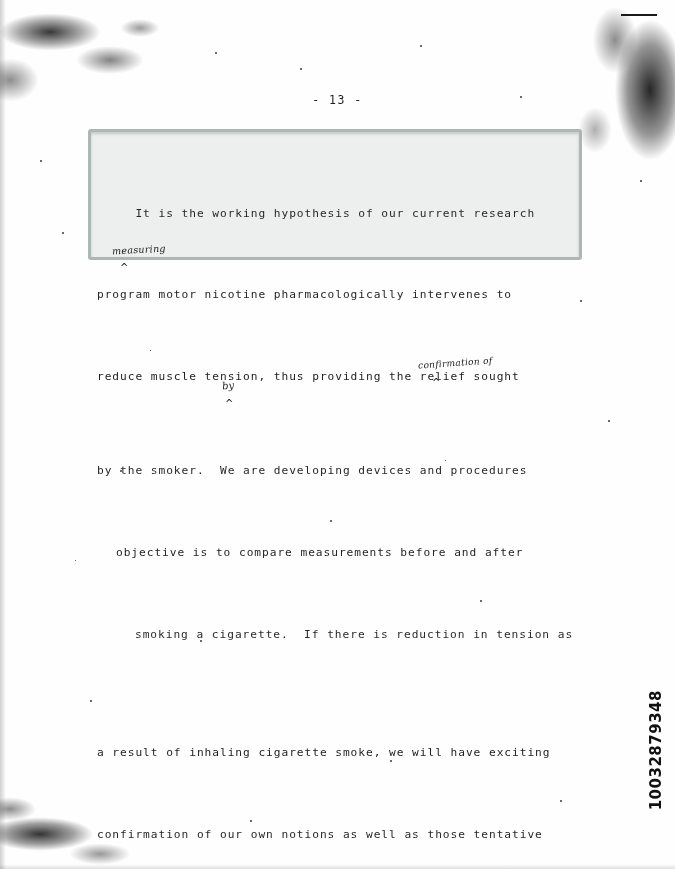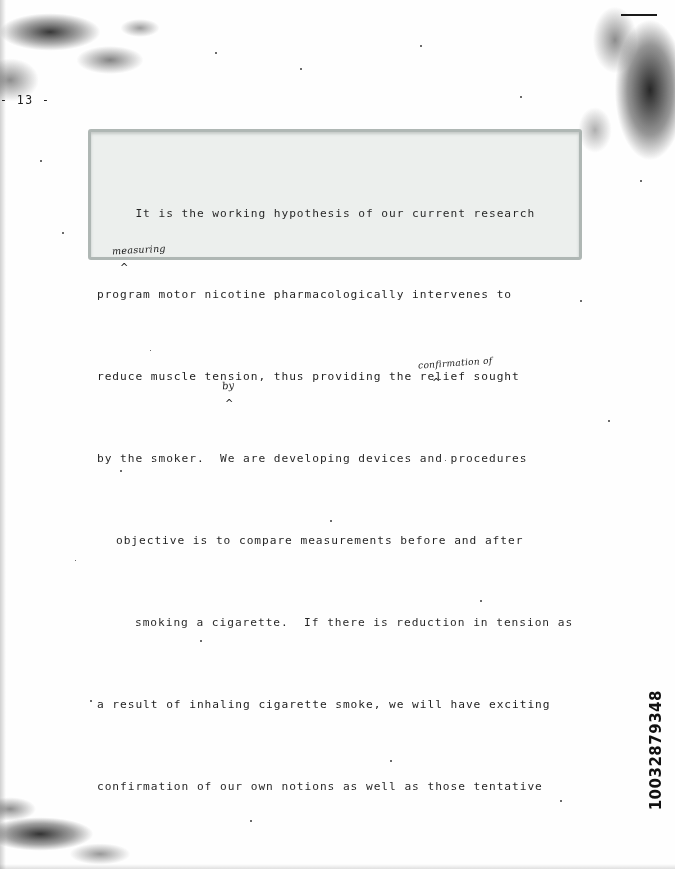--- a/index.html
+++ b/index.html
@@ -68,21 +68,21 @@
   }
 
   
   .speck { position: absolute; background: #3a3a3a; border-radius: 50%; }
 
   
   .page-number {
     position: absolute;
     top: 93px;
     left: 0; right: 0;
-    text-align: left;
+    text-align: center;
     font-size: 11.5px;
     letter-spacing: 1.5px;
     color: #1e1e1e;
     font-family: "DejaVu Sans Mono", monospace;
   }
 
   .body-text {
     position: absolute;
     left: 97px;
     top: 145px;
@@ -93,25 +93,25 @@
     color: #151515;
     font-family: "DejaVu Sans Mono", monospace;
     white-space: pre;
   }
   .body-text .ln { display: block; }
 
   
   .l1 { opacity: 0.93; }
   .l2 { opacity: 0.95; }
   .l3 { opacity: 0.96; }
-  .l4 { opacity: 0.94; }
+  .l4 { opacity: 0.94; margin-top: 12px; }
   .l5 { opacity: 0.92; }
   .l6 { opacity: 0.95; margin-left: 19px; }
   .l7 { opacity: 0.93; margin-left: 38px; }
-  .l8 { opacity: 0.96; }
+  .l8 { opacity: 0.96; margin-top: 36px; }
   .l9 { opacity: 0.94; }
 
   
   .highlight-box {
     position: absolute;
     left: 88px;
     top: 129px;
     width: 488px;
     height: 125px;
     background: rgba(196, 206, 200, 0.30);

